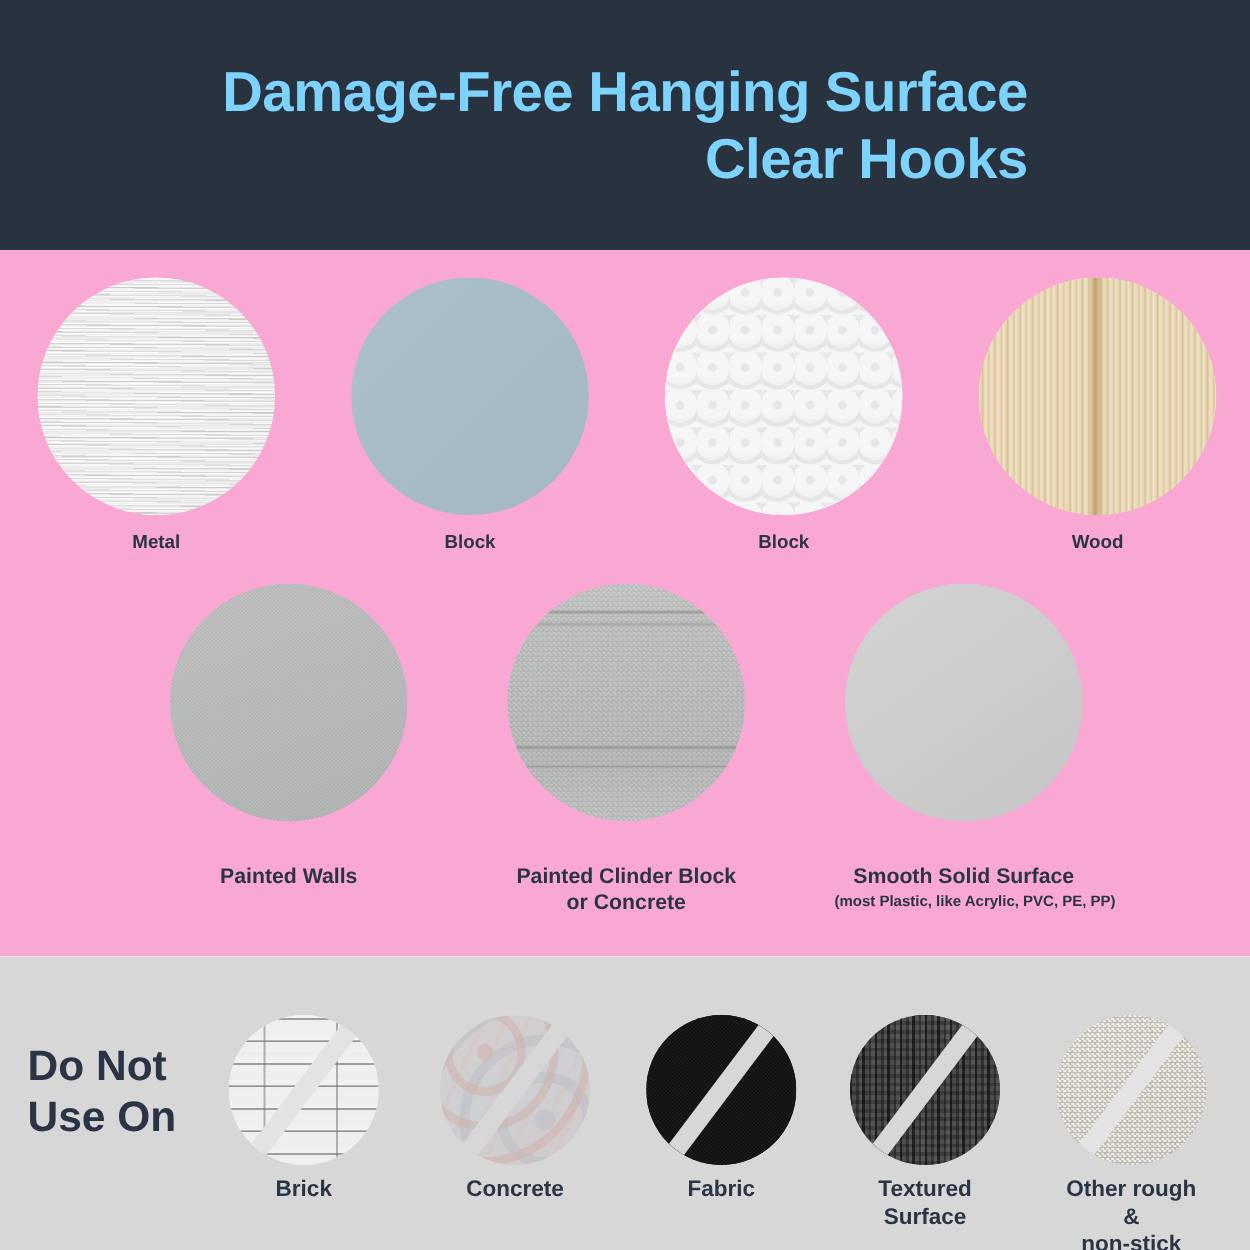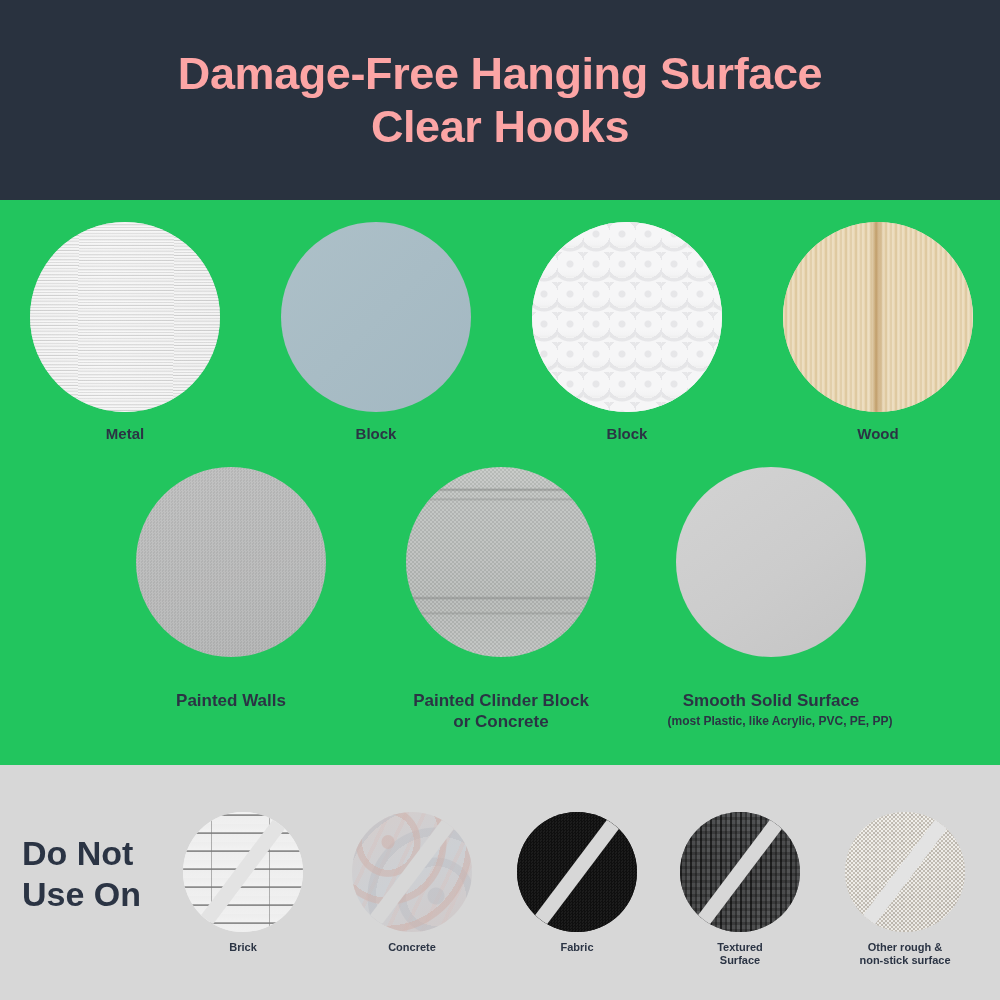--- a/index.html
+++ b/index.html
@@ -12,33 +12,33 @@
   }
 
   
   .header{
     position:absolute;left:0;top:0;width:1000px;height:200px;
     background:#29323f;
     display:flex;align-items:center;justify-content:center;
     flex-direction:column;
   }
   .header-title{
-    color:#fca5a5;
+    color:#7dd3fc;
     font-size:45px;
     font-weight:bold;
     line-height:1.18;
-    text-align:center;
+    text-align:right;
     letter-spacing:-0.4px;
     white-space:pre-line;
   }
 
   
   .allowed{
     position:absolute;left:0;top:200px;width:1000px;height:565px;
-    background:#22c55e;
+    background:#f9a8d4;
   }
 
   .tile-cell{
     position:absolute;
     display:flex;flex-direction:column;align-items:center;
   }
   .disc{
     border-radius:50%;
     overflow:hidden;
     position:relative;
@@ -154,21 +154,21 @@
     color:#2b3444;
     font-size:34px;font-weight:bold;line-height:1.22;
     white-space:pre-line;
   }
   .dn-cell{
     position:absolute;
     display:flex;flex-direction:column;align-items:center;
   }
   .dn-cell .disc{width:120px;height:120px;}
   .dn-label{
-    color:#2b3444;font-size:11px;font-weight:bold;
+    color:#2b3444;font-size:18px;font-weight:bold;
     text-align:center;line-height:1.22;margin-top:9px;
     white-space:pre-line;
   }
   .slash{
     position:absolute;inset:0;
     pointer-events:none;
   }
   .slash::before{
     content:"";position:absolute;
     left:50%;top:-20%;width:15px;height:140%;

